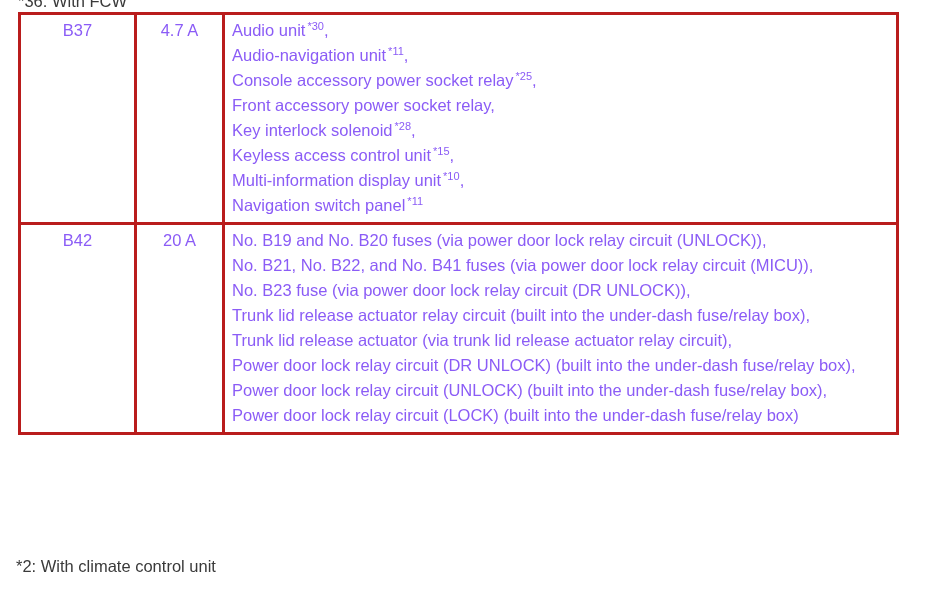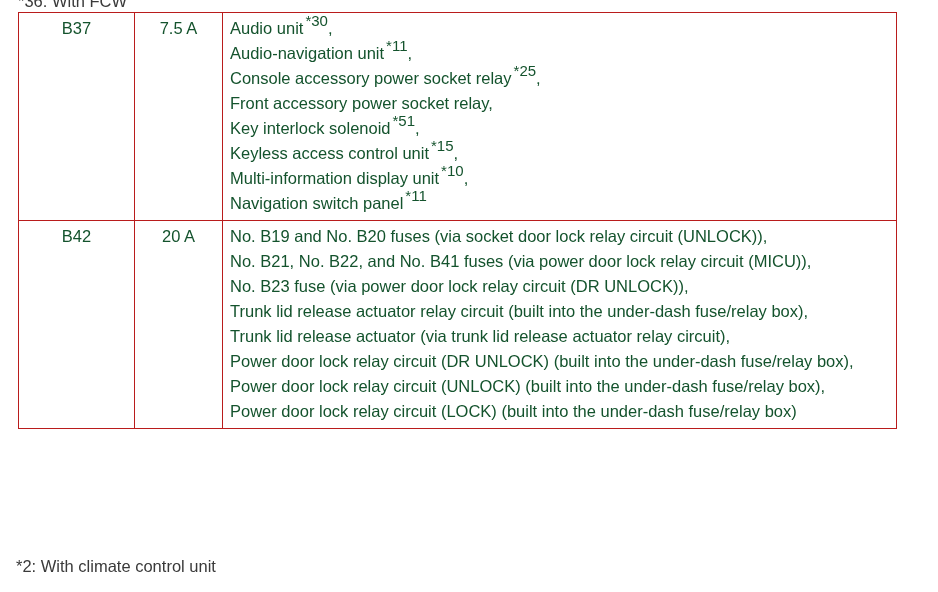--- a/index.html
+++ b/index.html
@@ -34,26 +34,26 @@
   }
   table.fuse-table {
     position: absolute;
     left: 14px;
     top: 12px;
     width: 878px;
     border-collapse: collapse;
     table-layout: fixed;
   }
   table.fuse-table td {
-    border: 1px solid #b91c1c;
+    border: 3px solid #b91c1c;
     padding: 0;
     vertical-align: top;
     font-size: 16.5px;
     line-height: 25px;
-    color: #14532d;
+    color: #8b5cf6;
   }
   col.c-fuse   { width: 116px; }
   col.c-amp    { width: 88px; }
   col.c-desc   { width: 674px; }
 
   td.fuse, td.amp {
     text-align: center;
   }
   td.desc {
     text-align: left;
@@ -63,21 +63,21 @@
   }
   .desc .cell-pad {
     padding-left: 7px;
     padding-right: 4px;
   }
   .line {
     white-space: nowrap;
     height: 25px;
   }
   sup {
-    font-size: 15px;
+    font-size: 11px;
     line-height: 0;
     vertical-align: 0.55em;
     margin-left: 2px;
     letter-spacing: 0px;
   }
   .dashes {
     letter-spacing: -1.5px;
     display: inline-block;
   }
   .footnotes {
@@ -107,50 +107,50 @@
     </colgroup>
     <tbody>
         <tr>
           <td class="fuse">
             <div class="cell-pad">
               <div class="line">B37</div>
             </div>
           </td>
           <td class="amp">
             <div class="cell-pad">
-              <div class="line">7.5 A</div>
+              <div class="line">4.7 A</div>
             </div>
           </td>
           <td class="desc">
             <div class="cell-pad">
               <div class="line">Audio unit<sup>*30</sup>,</div>
               <div class="line">Audio-navigation unit<sup>*11</sup>,</div>
               <div class="line">Console accessory power socket relay<sup>*25</sup>,</div>
               <div class="line">Front accessory power socket relay,</div>
-              <div class="line">Key interlock solenoid<sup>*51</sup>,</div>
+              <div class="line">Key interlock solenoid<sup>*28</sup>,</div>
               <div class="line">Keyless access control unit<sup>*15</sup>,</div>
               <div class="line">Multi-information display unit<sup>*10</sup>,</div>
               <div class="line">Navigation switch panel<sup>*11</sup></div>
             </div>
           </td>
         </tr>
         <tr>
           <td class="fuse">
             <div class="cell-pad">
               <div class="line">B42</div>
             </div>
           </td>
           <td class="amp">
             <div class="cell-pad">
               <div class="line">20 A</div>
             </div>
           </td>
           <td class="desc">
             <div class="cell-pad">
-              <div class="line">No. B19 and No. B20 fuses (via socket door lock relay circuit (UNLOCK)),</div>
+              <div class="line">No. B19 and No. B20 fuses (via power door lock relay circuit (UNLOCK)),</div>
               <div class="line">No. B21, No. B22, and No. B41 fuses (via power door lock relay circuit (MICU)),</div>
               <div class="line">No. B23 fuse (via power door lock relay circuit (DR UNLOCK)),</div>
               <div class="line">Trunk lid release actuator relay circuit (built into the under-dash fuse/relay box),</div>
               <div class="line">Trunk lid release actuator (via trunk lid release actuator relay circuit),</div>
               <div class="line">Power door lock relay circuit (DR UNLOCK) (built into the under-dash fuse/relay box),</div>
               <div class="line">Power door lock relay circuit (UNLOCK) (built into the under-dash fuse/relay box),</div>
               <div class="line">Power door lock relay circuit (LOCK) (built into the under-dash fuse/relay box)</div>
             </div>
           </td>
         </tr>

